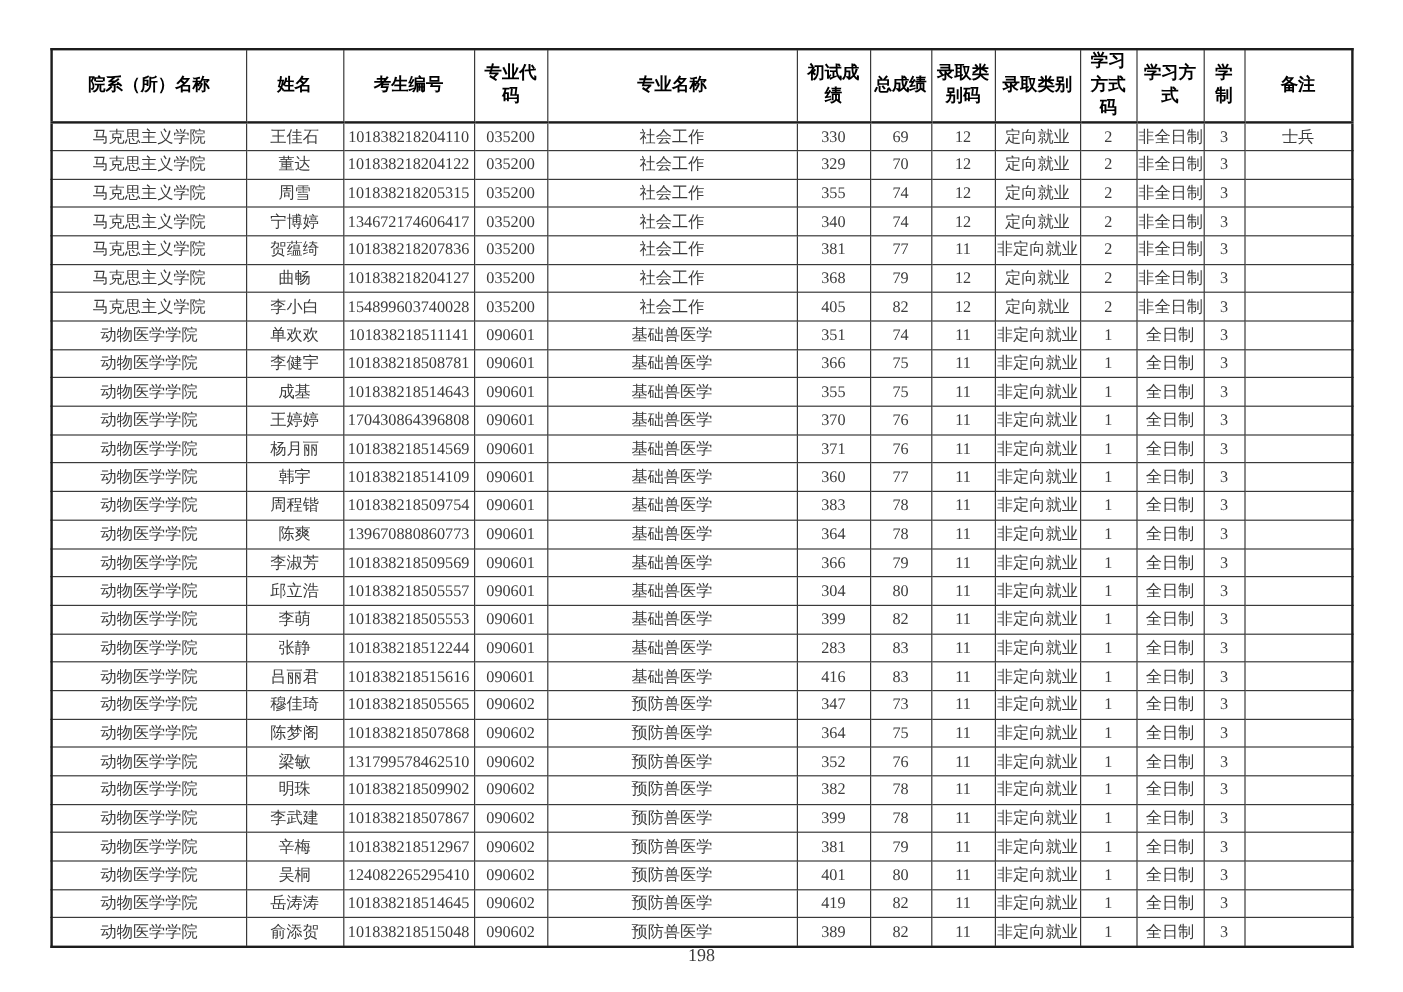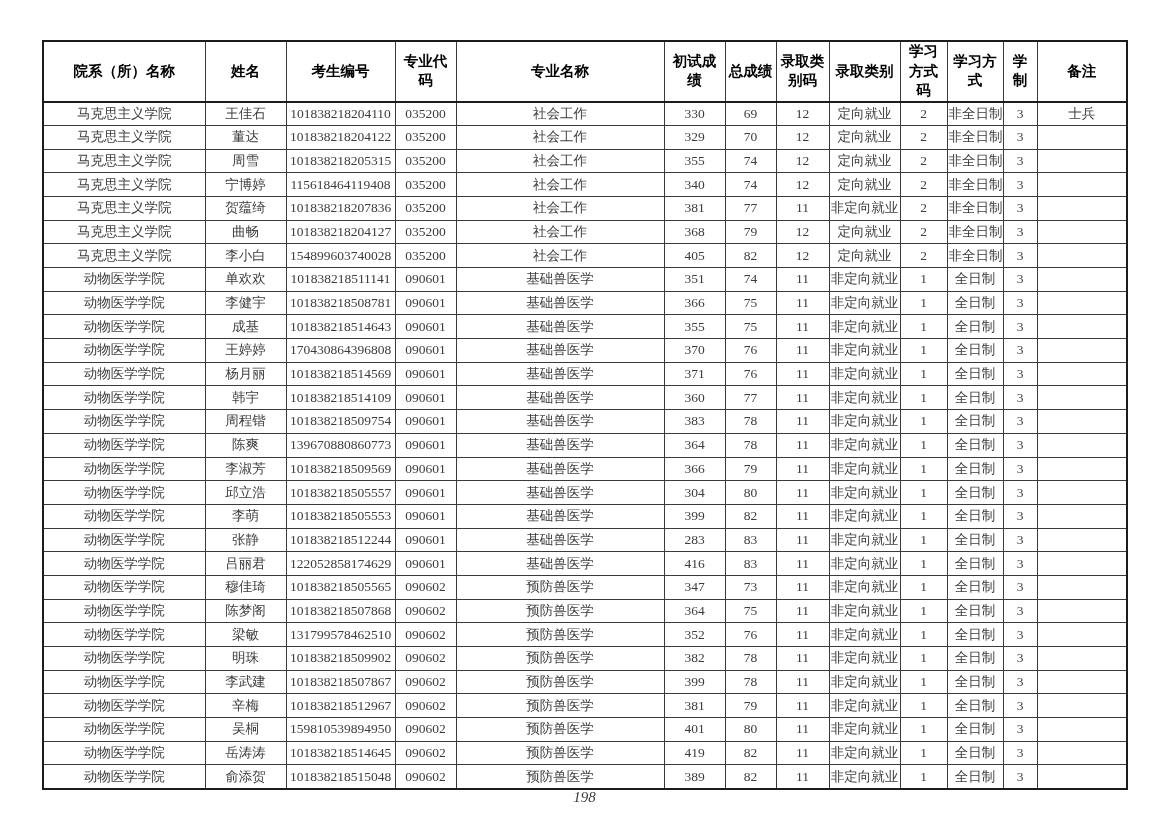--- a/index.html
+++ b/index.html
@@ -62,21 +62,20 @@
   col.c-remark            { width: 90px; }
 
   .page-number {
     position: absolute;
     left: 0;
     top: 789px;
     width: 1169px;
     text-align: center;
     font-size: 15px;
     color: #3c3c3c;
-    font-style: italic;
   }
 </style>
 </head>
 <body>
 
 <div class="sheet">
 
   <table class="admission">
     <colgroup>
       <col class="c-department">
@@ -152,21 +151,21 @@
           <td>12</td>
           <td>定向就业</td>
           <td>2</td>
           <td>非全日制</td>
           <td>3</td>
           <td></td>
         </tr>
         <tr>
           <td>马克思主义学院</td>
           <td>宁博婷</td>
-          <td>115618464119408</td>
+          <td>134672174606417</td>
           <td>035200</td>
           <td>社会工作</td>
           <td>340</td>
           <td>74</td>
           <td>12</td>
           <td>定向就业</td>
           <td>2</td>
           <td>非全日制</td>
           <td>3</td>
           <td></td>
@@ -392,21 +391,21 @@
           <td>11</td>
           <td>非定向就业</td>
           <td>1</td>
           <td>全日制</td>
           <td>3</td>
           <td></td>
         </tr>
         <tr>
           <td>动物医学学院</td>
           <td>吕丽君</td>
-          <td>122052858174629</td>
+          <td>101838218515616</td>
           <td>090601</td>
           <td>基础兽医学</td>
           <td>416</td>
           <td>83</td>
           <td>11</td>
           <td>非定向就业</td>
           <td>1</td>
           <td>全日制</td>
           <td>3</td>
           <td></td>
@@ -497,21 +496,21 @@
           <td>11</td>
           <td>非定向就业</td>
           <td>1</td>
           <td>全日制</td>
           <td>3</td>
           <td></td>
         </tr>
         <tr>
           <td>动物医学学院</td>
           <td>吴桐</td>
-          <td>159810539894950</td>
+          <td>124082265295410</td>
           <td>090602</td>
           <td>预防兽医学</td>
           <td>401</td>
           <td>80</td>
           <td>11</td>
           <td>非定向就业</td>
           <td>1</td>
           <td>全日制</td>
           <td>3</td>
           <td></td>

